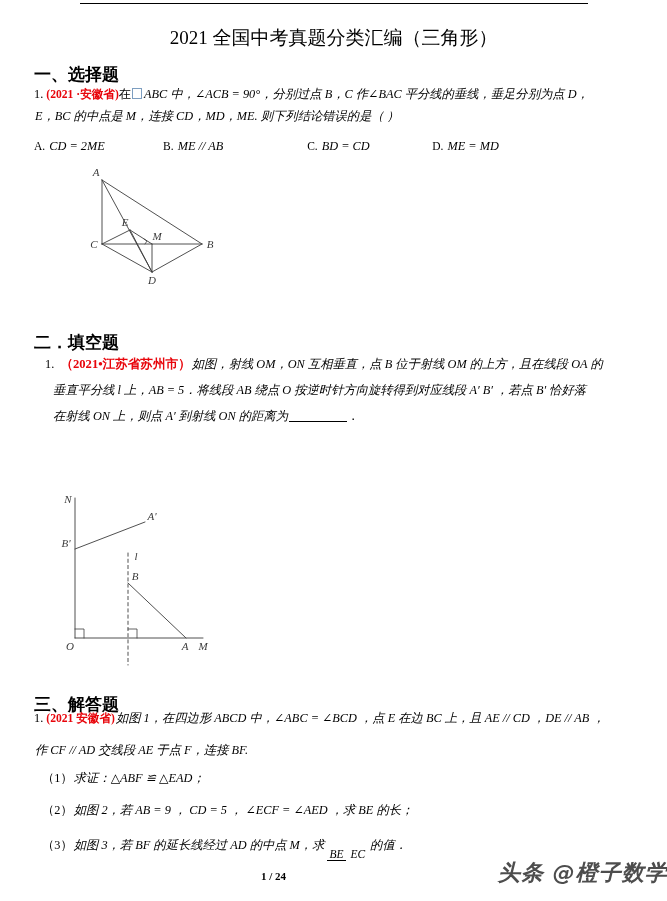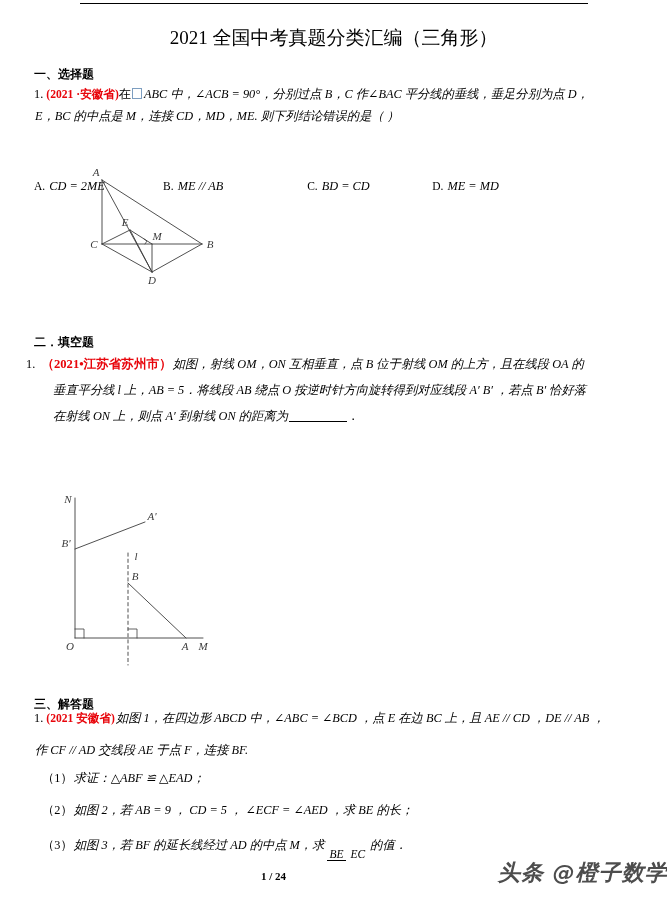--- a/index.html
+++ b/index.html
@@ -48,21 +48,21 @@
     white-space: nowrap;
   }
 
   
   .blk {
     position: absolute;
     font-size: 12.3px;
     line-height: 21.5px;
   }
   .sec-head {
-    font-size: 12px;
+    font-size: 17px;
     font-weight: bold;
     white-space: nowrap;
   }
   .para {
     width: 594px;
   }
   .ital {
     font-style: italic;
     font-family: "Liberation Serif", "DejaVu Serif", serif;
     padding: 0 1px;
@@ -154,21 +154,21 @@
 
 <div class="blk para" style="left:34px; top:106px;">
   <span class="ital">E，BC 的中点是 M，连接 CD，MD，ME. 则下列结论错误的是（        ）</span>
 </div>
 
 <div class="blk opt-row" style="left:34px; top:136px;">
   <span style="display:inline-block; width:126px;">
     <span class="opt-lbl">A.</span>
     <span class="ital">CD = 2ME</span>
   </span>
-  <span style="display:inline-block; width:125px;margin-top:40px;">
+  <span style="display:inline-block; width:125px;">
     <span class="opt-lbl">B.</span>
     <span class="ital">ME // AB</span>
   </span>
   <span style="display:inline-block; width:122px;margin-left:16px;">
     <span class="opt-lbl">C.</span>
     <span class="ital">BD = CD</span>
   </span>
   <span style="display:inline-block;">
     <span class="opt-lbl">D.</span>
     <span class="ital">ME = MD</span>
@@ -207,21 +207,21 @@
       <text x="170" y="88" text-anchor="middle">B</text>
       <text x="117" y="80" text-anchor="middle">M</text>
       <text x="85" y="66" text-anchor="middle">E</text>
       <text x="112" y="124" text-anchor="middle">D</text>
     </g>
   </svg>
 </div>
 
 <div class="blk sec-head" style="left:34px; top:332px;">二．填空题</div>
 
-<div class="blk para" style="left:26px; top:354px;">
+<div class="blk para" style="left:45px; top:354px;">
   <span>1.</span>&nbsp;
   <span class="src-lg">（2021•江苏省苏州市）</span><span class="ital">如图，射线 OM，ON 互相垂直，点 B 位于射线 OM 的上方，且在线段 OA 的</span>
 </div>
 <div class="blk para" style="left:52px; top:380px;">
   <span class="ital">垂直平分线 l 上，AB = 5．将线段 AB 绕点 O 按逆时针方向旋转得到对应线段 A′ B′ ，若点 B′ 恰好落</span>
 </div>
 <div class="blk para" style="left:52px; top:406px;">
   <span class="ital">在射线 ON 上，则点 A′ 到射线 ON 的距离为</span><span class="blank-line"></span><span>．</span>
 </div>
 

